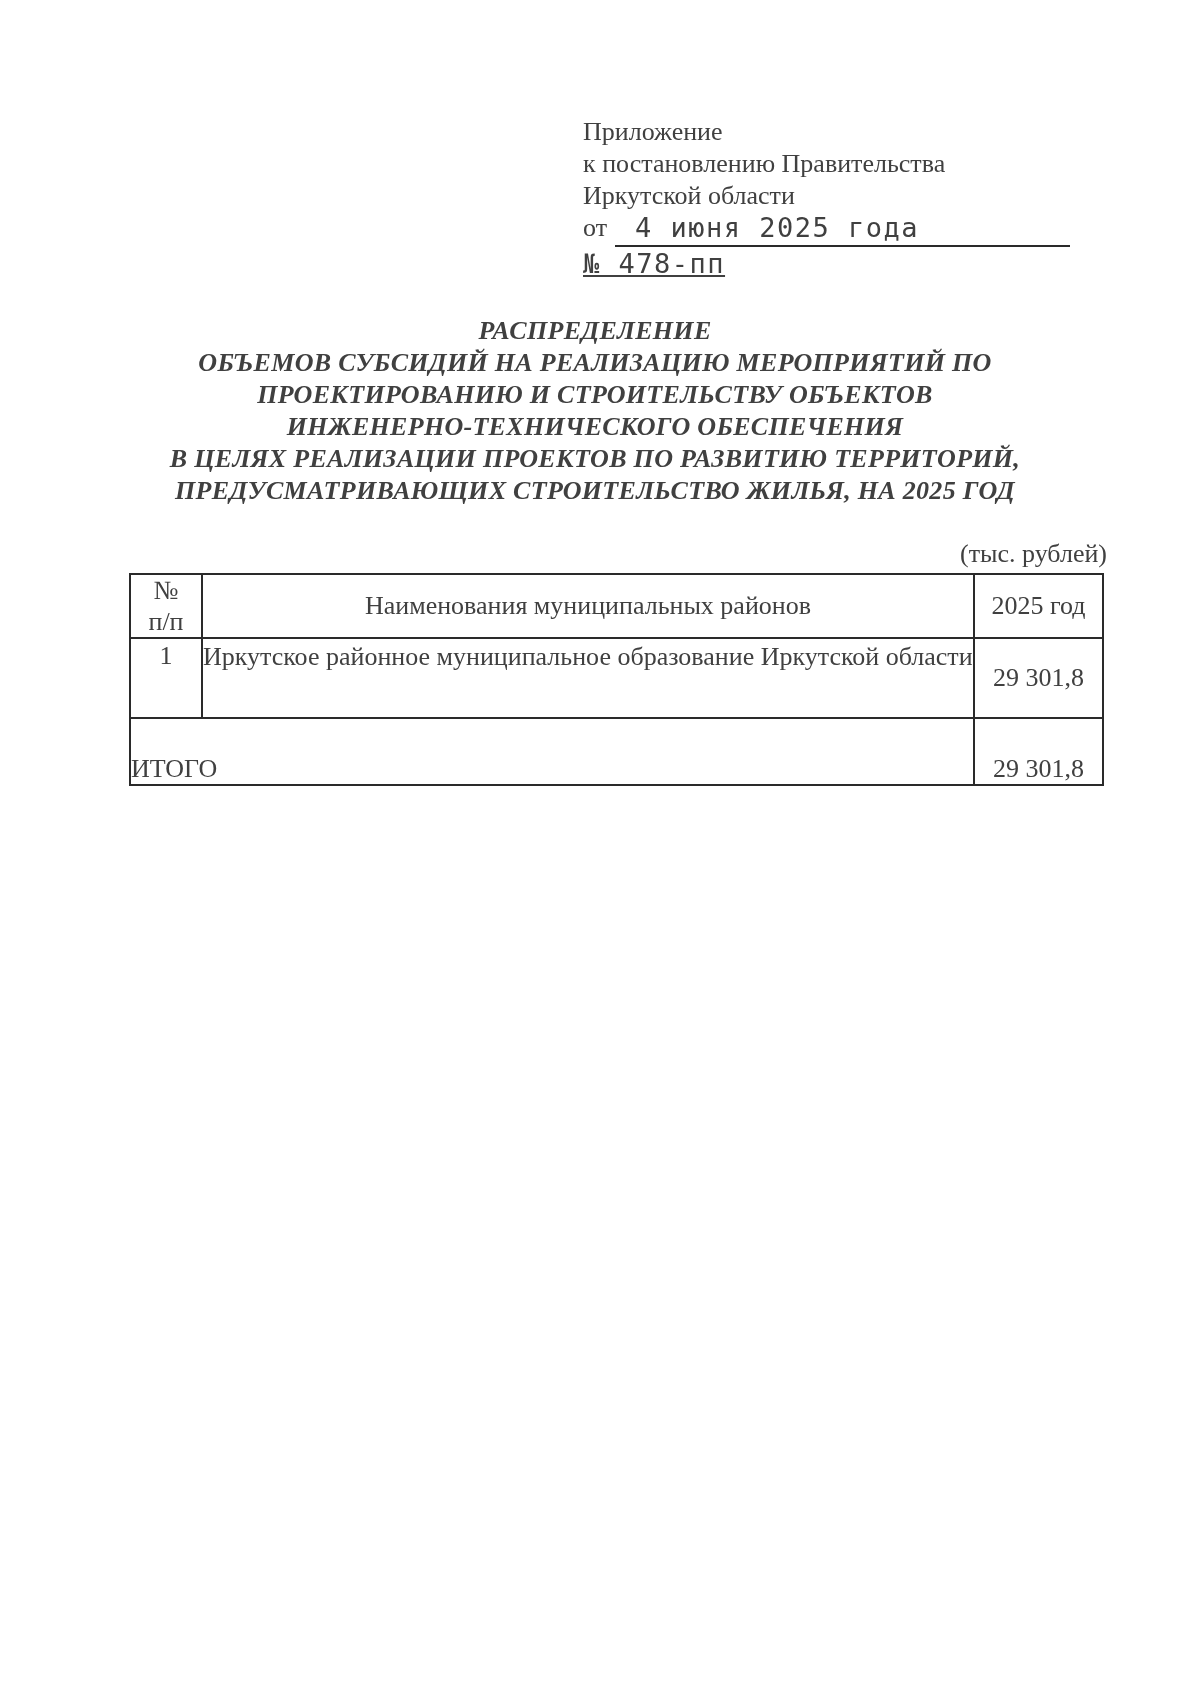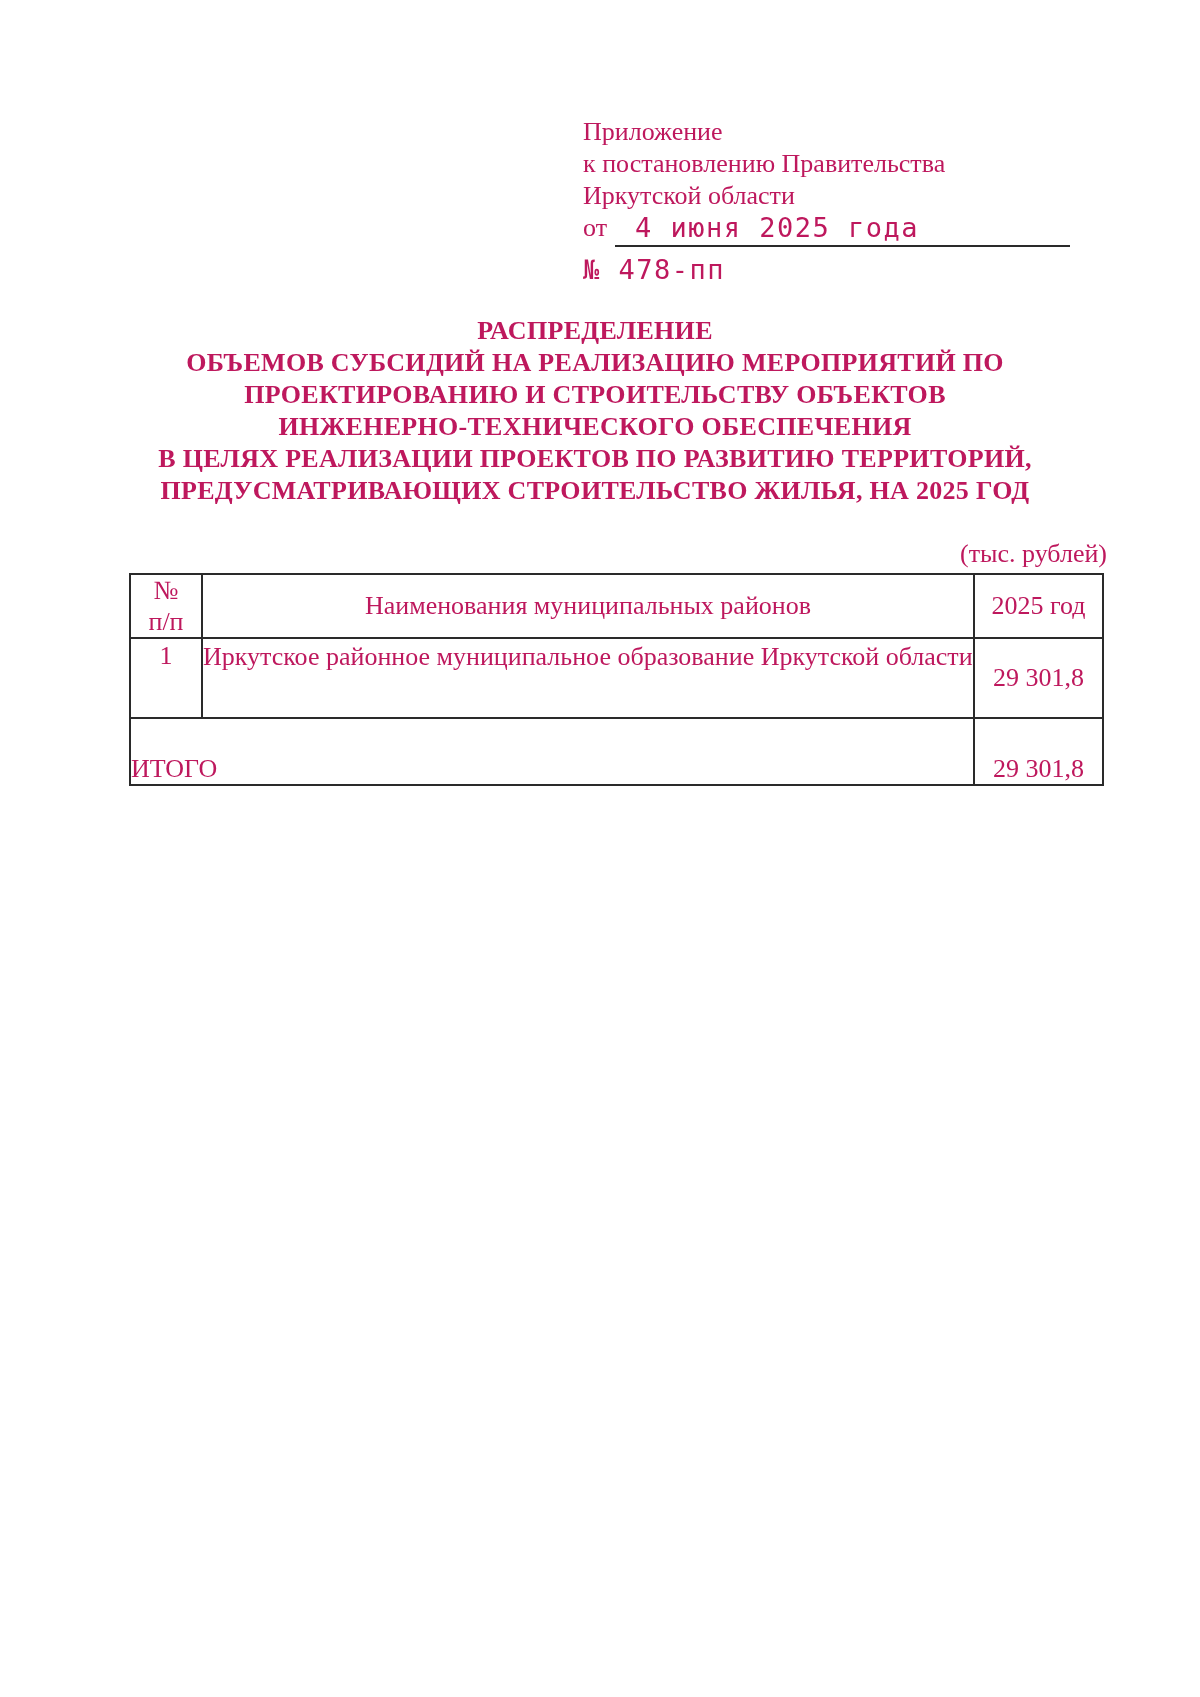--- a/index.html
+++ b/index.html
@@ -5,21 +5,21 @@
   html, body {
     margin: 0;
     padding: 0;
     background: #ffffff;
   }
   .page {
     position: relative;
     width: 1200px;
     height: 1389px;
     background: #ffffff;
-    color: #be185d;
+    color: #404040;
     font-family: "Liberation Serif", serif;
     overflow: hidden;
   }
 
   
   .ref-block {
     position: absolute;
     left: 583px;
     top: 116px;
     width: 487px;
@@ -39,35 +39,37 @@
     border-bottom: 2px solid #2a2a2a;
     white-space: nowrap;
   }
   .typewriter {
     font-family: "DejaVu Sans Mono", "Liberation Mono", monospace;
     font-size: 27px;
     letter-spacing: 1.5px;
     margin-top: 40px;
   }
   .ref-number {
-    margin-top: 7px;
+    margin-top: 1px;
     white-space: nowrap;
+    text-decoration: underline;
   }
 
   
   .title-block {
     position: absolute;
     left: 95px;
     top: 315px;
     width: 1000px;
     text-align: center;
     font-weight: bold;
     font-size: 26px;
     line-height: 32px;
     letter-spacing: 0.3px;
+    font-style: italic;
   }
   .title-line { white-space: nowrap; }
 
   
   .units-note {
     position: absolute;
     left: 129px;
     top: 538px;
     width: 978px;
     text-align: right;

